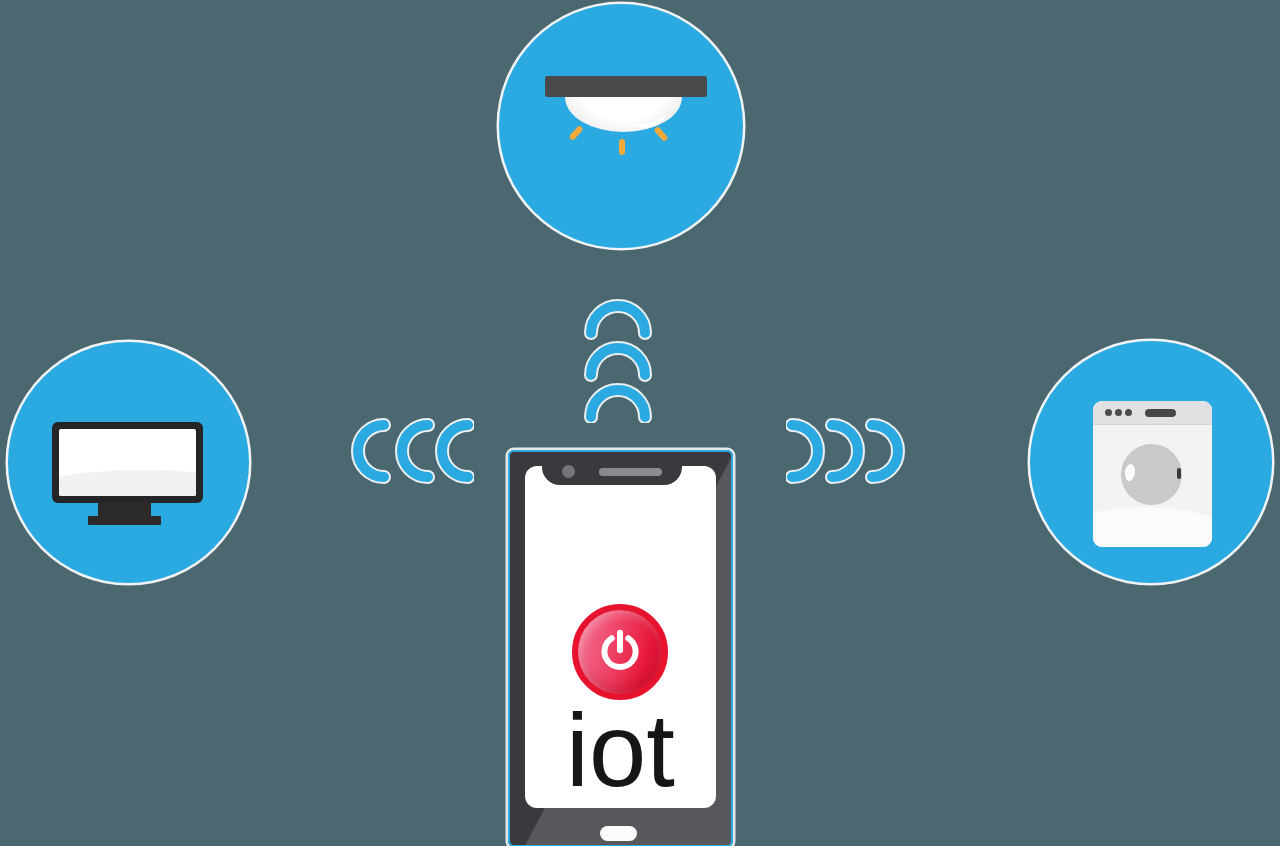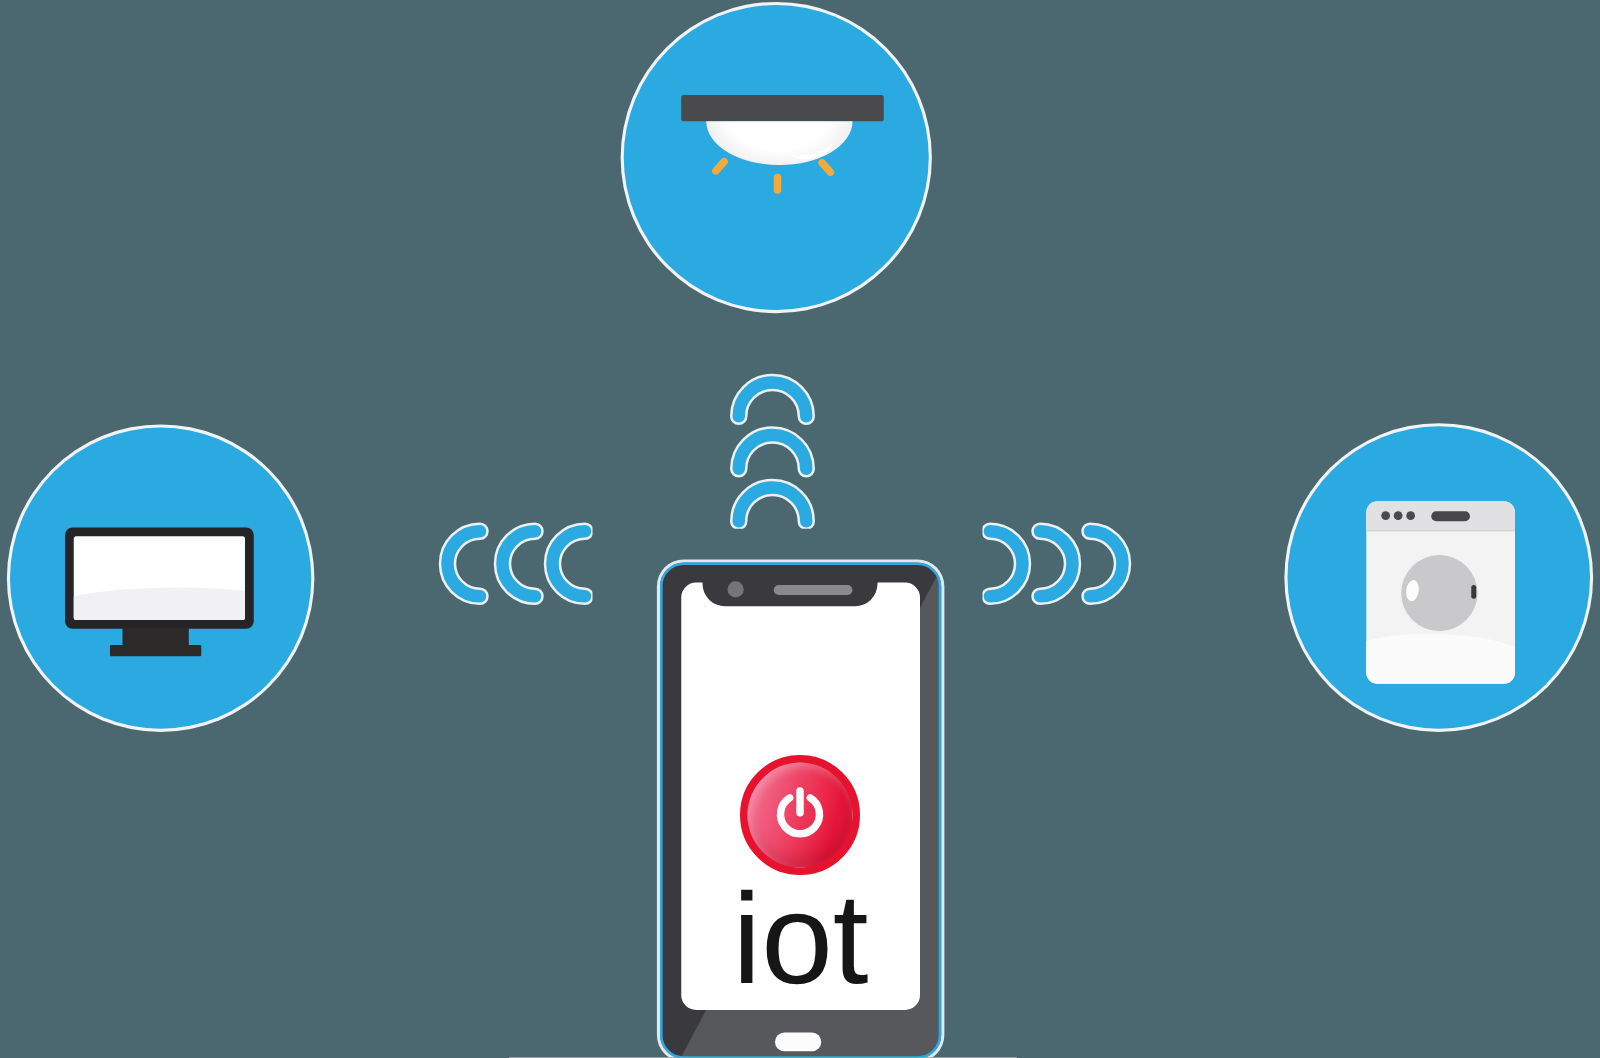--- a/index.html
+++ b/index.html
@@ -58,22 +58,22 @@
   
   .arcs{position:absolute;}
   .arcs-top{left:584px;top:297px;}
   .arcs-left{left:348px;top:415px;}
   .arcs-right{left:786px;top:415px;}
   .arc-under{stroke:rgba(255,255,255,.9);stroke-width:14;fill:none;stroke-linecap:round;}
   .arc-over{stroke:var(--blue,#2BA9E1);stroke-width:10;fill:none;stroke-linecap:round;}
 
   
   .phone-body{
-    position:absolute;left:528px;top:450px;width:221px;height:393px;
-    border:2px solid var(--blue,#2BA9E1);border-radius:19px;
+    position:absolute;left:508px;top:450px;width:221px;height:393px;
+    border:2px solid var(--blue,#2BA9E1);border-radius:6px;
     background:linear-gradient(118deg,#3A3A3E 52%,#57585C 52.3%);
     box-shadow:0 0 0 2.5px rgba(255,255,255,.85);
     overflow:hidden;
   }
   .phone-screen{position:absolute;left:15px;top:14px;right:15px;height:342px;background:#fff;border-radius:12px;}
   .phone-notch{position:absolute;left:32px;top:0;width:140px;height:33px;background:#3A3A3E;border-radius:0 0 18px 18px;}
   .phone-camera{position:absolute;left:52px;top:13px;width:13px;height:13px;border-radius:50%;background:#757579;}
   .phone-speaker{position:absolute;left:89px;top:16px;width:63px;height:8px;border-radius:4px;background:#8A8A8E;}
   .home-button{position:absolute;left:90px;top:374px;width:37px;height:15px;border-radius:8px;background:#FCFCFC;}
 

